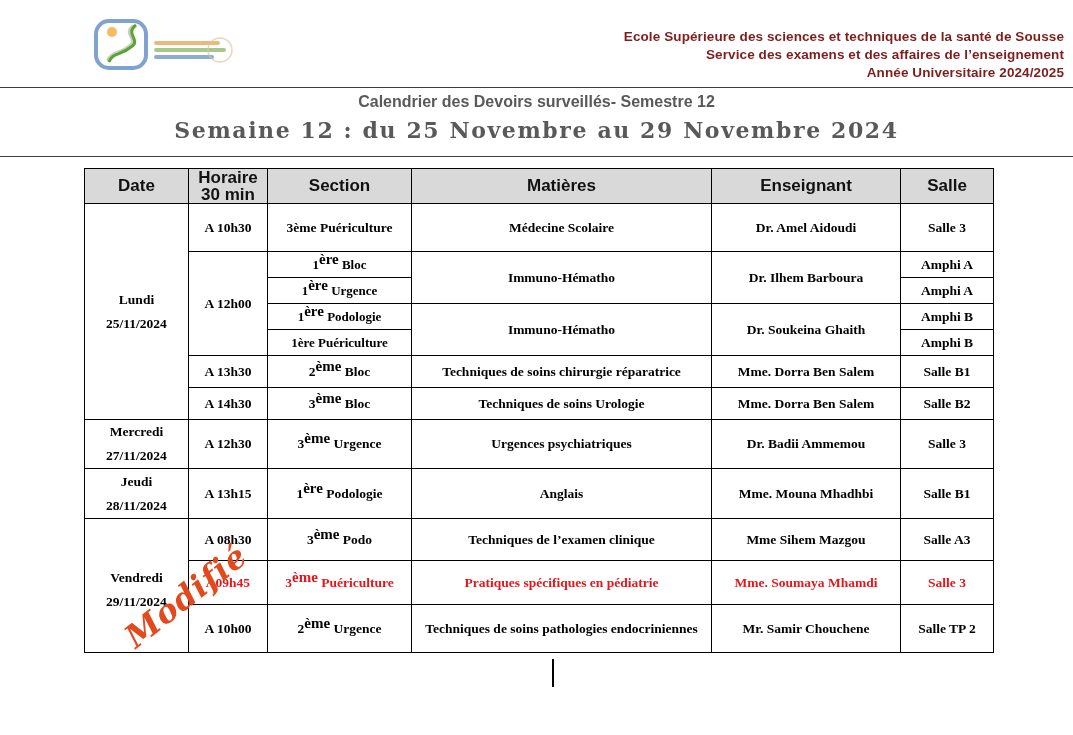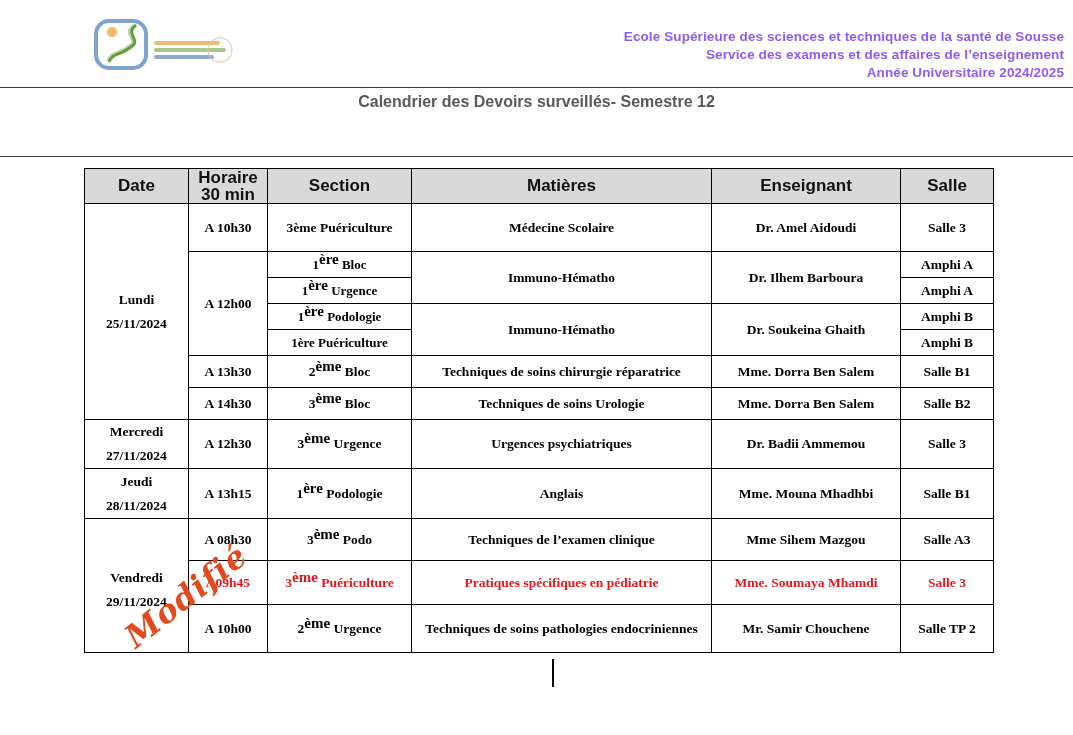--- a/index.html
+++ b/index.html
@@ -9,21 +9,21 @@
     width: 1073px;
     height: 735px;
     background: #ffffff;
     font-family: "Liberation Sans", sans-serif;
     overflow: hidden;
   }
   
   .logo-wrap { position: absolute; left: 92px; top: 17px; width: 150px; height: 60px; }
   .school-block {
     position: absolute; right: 9px; top: 28px;
-    text-align: right; color: #8b5cf6;
+    text-align: right; color: #7f1d1d;
     font-size: 13.5px; font-weight: bold; line-height: 18px;
     letter-spacing: 0.1px;
   }
   .rule { position: absolute; left: 0; width: 1073px; border-top: 1.2px solid #3d3d3d; }
   .rule-top { top: 87px; }
   .rule-mid { top: 156px; }
   .title-1 {
     position: absolute; top: 93px; left: 0; width: 100%;
     text-align: center; color: #595959;
     font-size: 16px; font-weight: bold; font-family: "Liberation Sans", sans-serif;
@@ -106,20 +106,21 @@
 
   <div class="school-block">
     <div>Ecole Supérieure des sciences et techniques de la santé de Sousse</div>
     <div>Service des examens et des affaires de l’enseignement</div>
     <div>Année Universitaire 2024/2025</div>
   </div>
 
   <div class="rule rule-top"></div>
 
   <div class="title-1">Calendrier des Devoirs surveillés- Semestre 12</div>
+  <div class="title-2">Semaine 12 : du 25 Novembre au 29 Novembre 2024</div>
 
   <div class="rule rule-mid"></div>
 
   <table class="cal">
     <colgroup>
       <col style="width:104px">
         <col style="width:79px">
         <col style="width:144px">
       <col style="width:300px">
         <col style="width:189px">

